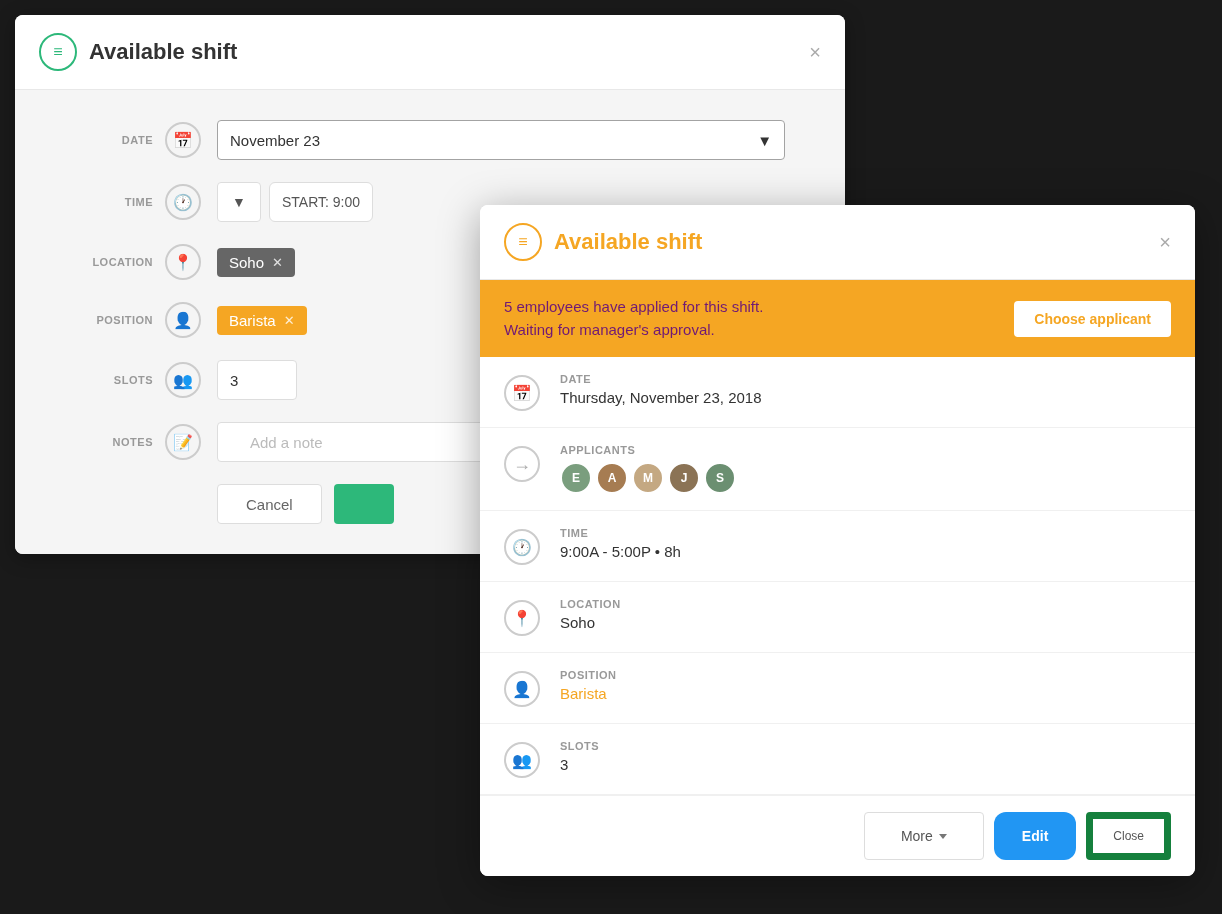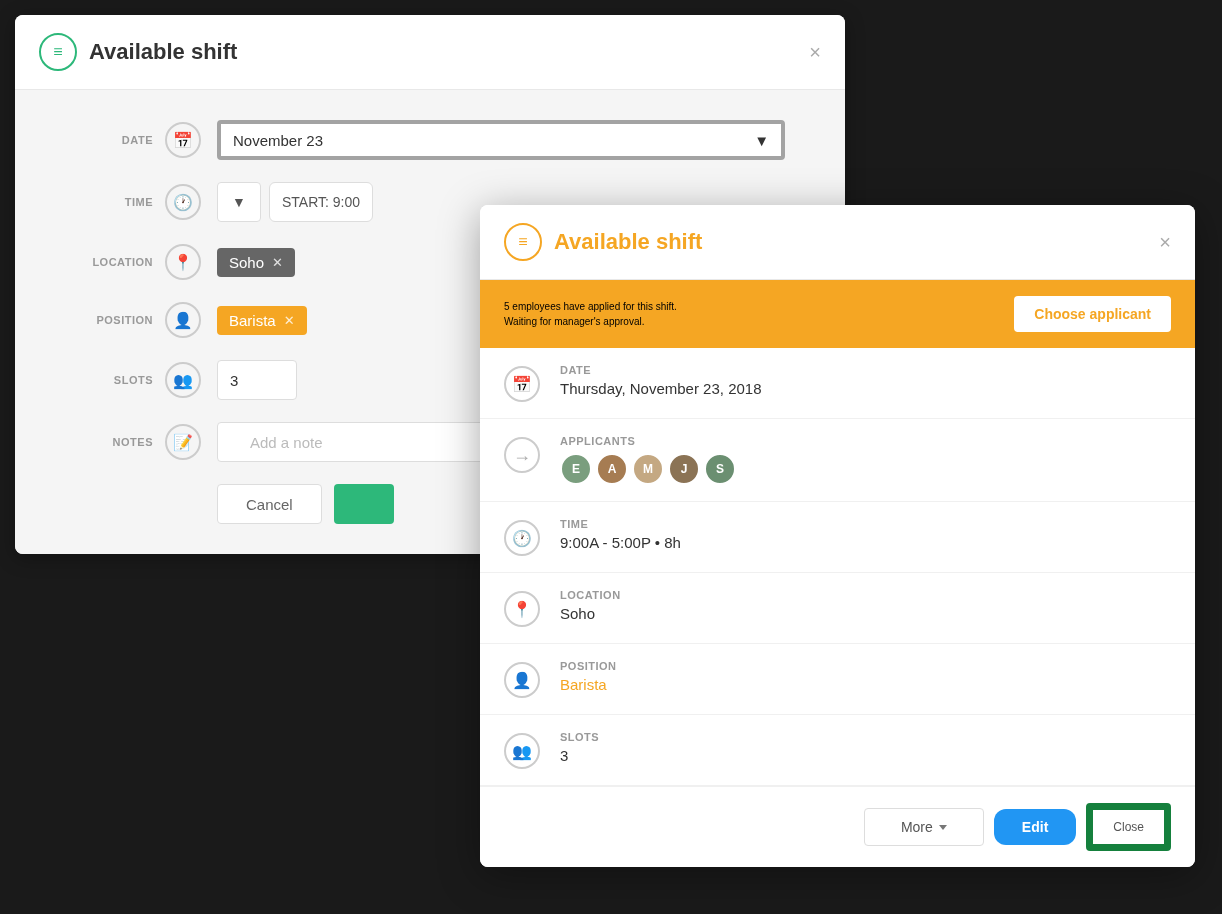--- a/index.html
+++ b/index.html
@@ -86,21 +86,21 @@
       align-items: center;
       justify-content: center;
       color: #aaa;
       font-size: 16px;
       margin-right: 16px;
       flex-shrink: 0;
     }
     .form-control {
       flex: 1;
       height: 40px;
-      border: 4px solid #a3a3a3;
+      border: 1px solid #a3a3a3;
       border-radius: 4px;
       padding: 0 12px;
       font-size: 15px;
       color: #333;
       background: #fff;
       display: flex;
       align-items: center;
       justify-content: space-between;
     }
     .time-group {
@@ -241,22 +241,22 @@
       color: #f5a623;
     }
     .notification-banner {
       background: #f5a623;
       padding: 16px 24px;
       display: flex;
       align-items: center;
       justify-content: space-between;
     }
     .notification-text {
-      color: #000000;
-      font-size: 10px;
+      color: #701a75;
+      font-size: 15px;
       line-height: 1.5;
     }
     .btn-choose-applicant {
       padding: 10px 20px;
       background: #fff;
       border: none;
       border-radius: 4px;
       color: #f5a623;
       font-size: 14px;
       font-weight: 700;
@@ -328,21 +328,20 @@
       font-weight: 600;
     }
     .avatar-1 { background: #7a9e7e; }
     .avatar-2 { background: #a67c52; }
     .avatar-3 { background: #c4a882; }
     .avatar-4 { background: #8b7355; }
     .avatar-5 { background: #6b8f71; }
     .modal-fg-footer {
       display: flex;
       justify-content: flex-end;
-      align-items: center;
       padding: 16px 24px;
       gap: 10px;
       background: #fff;
       border-top: 1px solid #f0f0f0;
     }
     .btn-more {
       padding: 10px 20px;
       border: 1px solid #ddd;
       border-radius: 4px;
       background: #fff;

